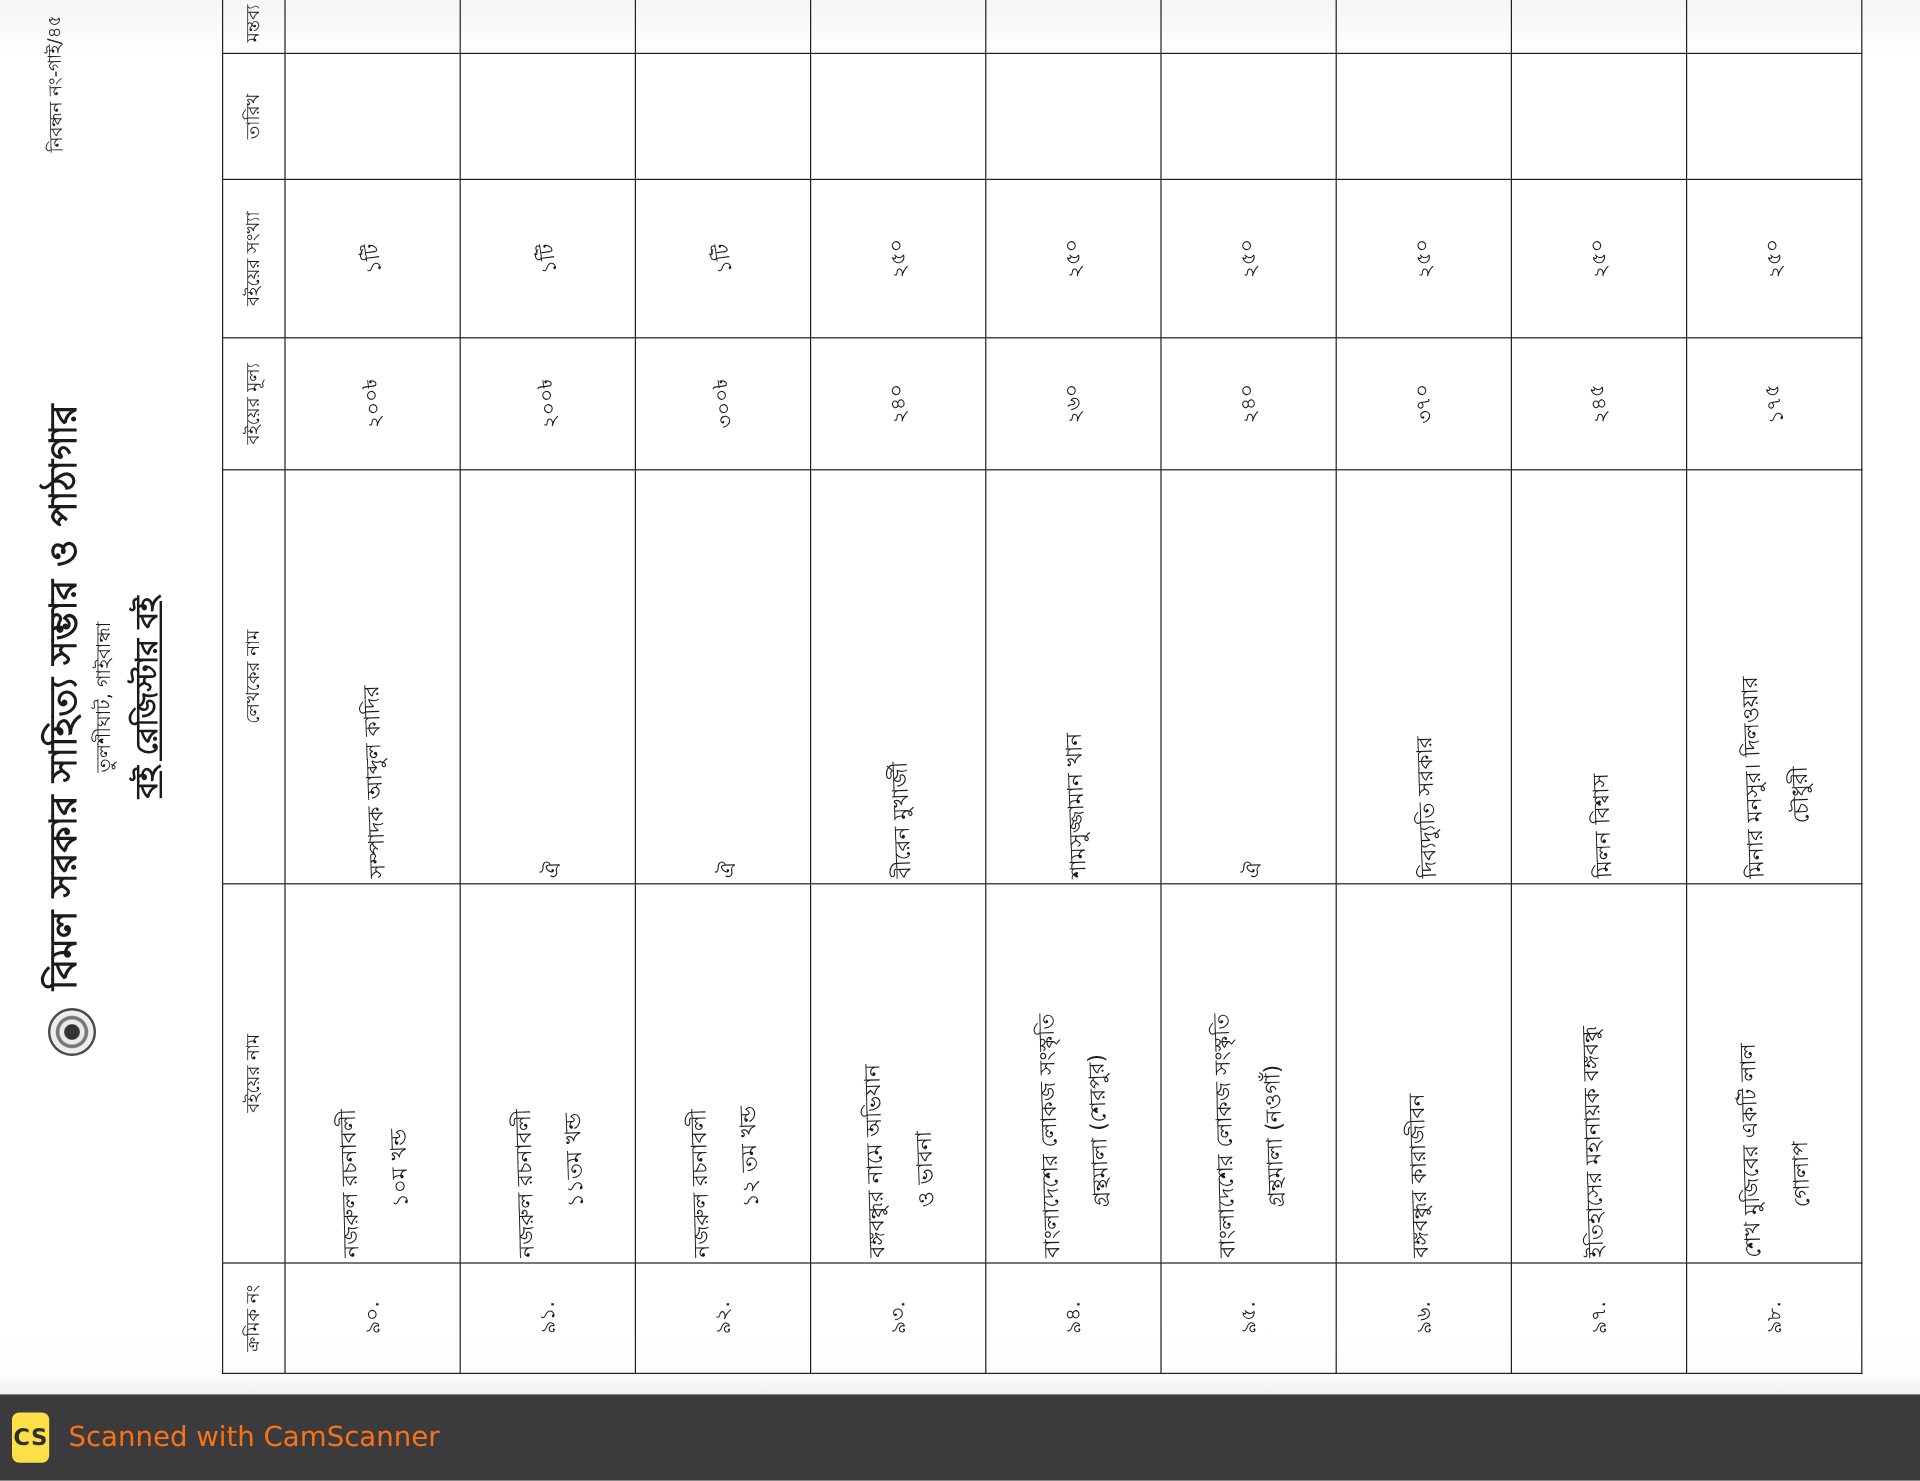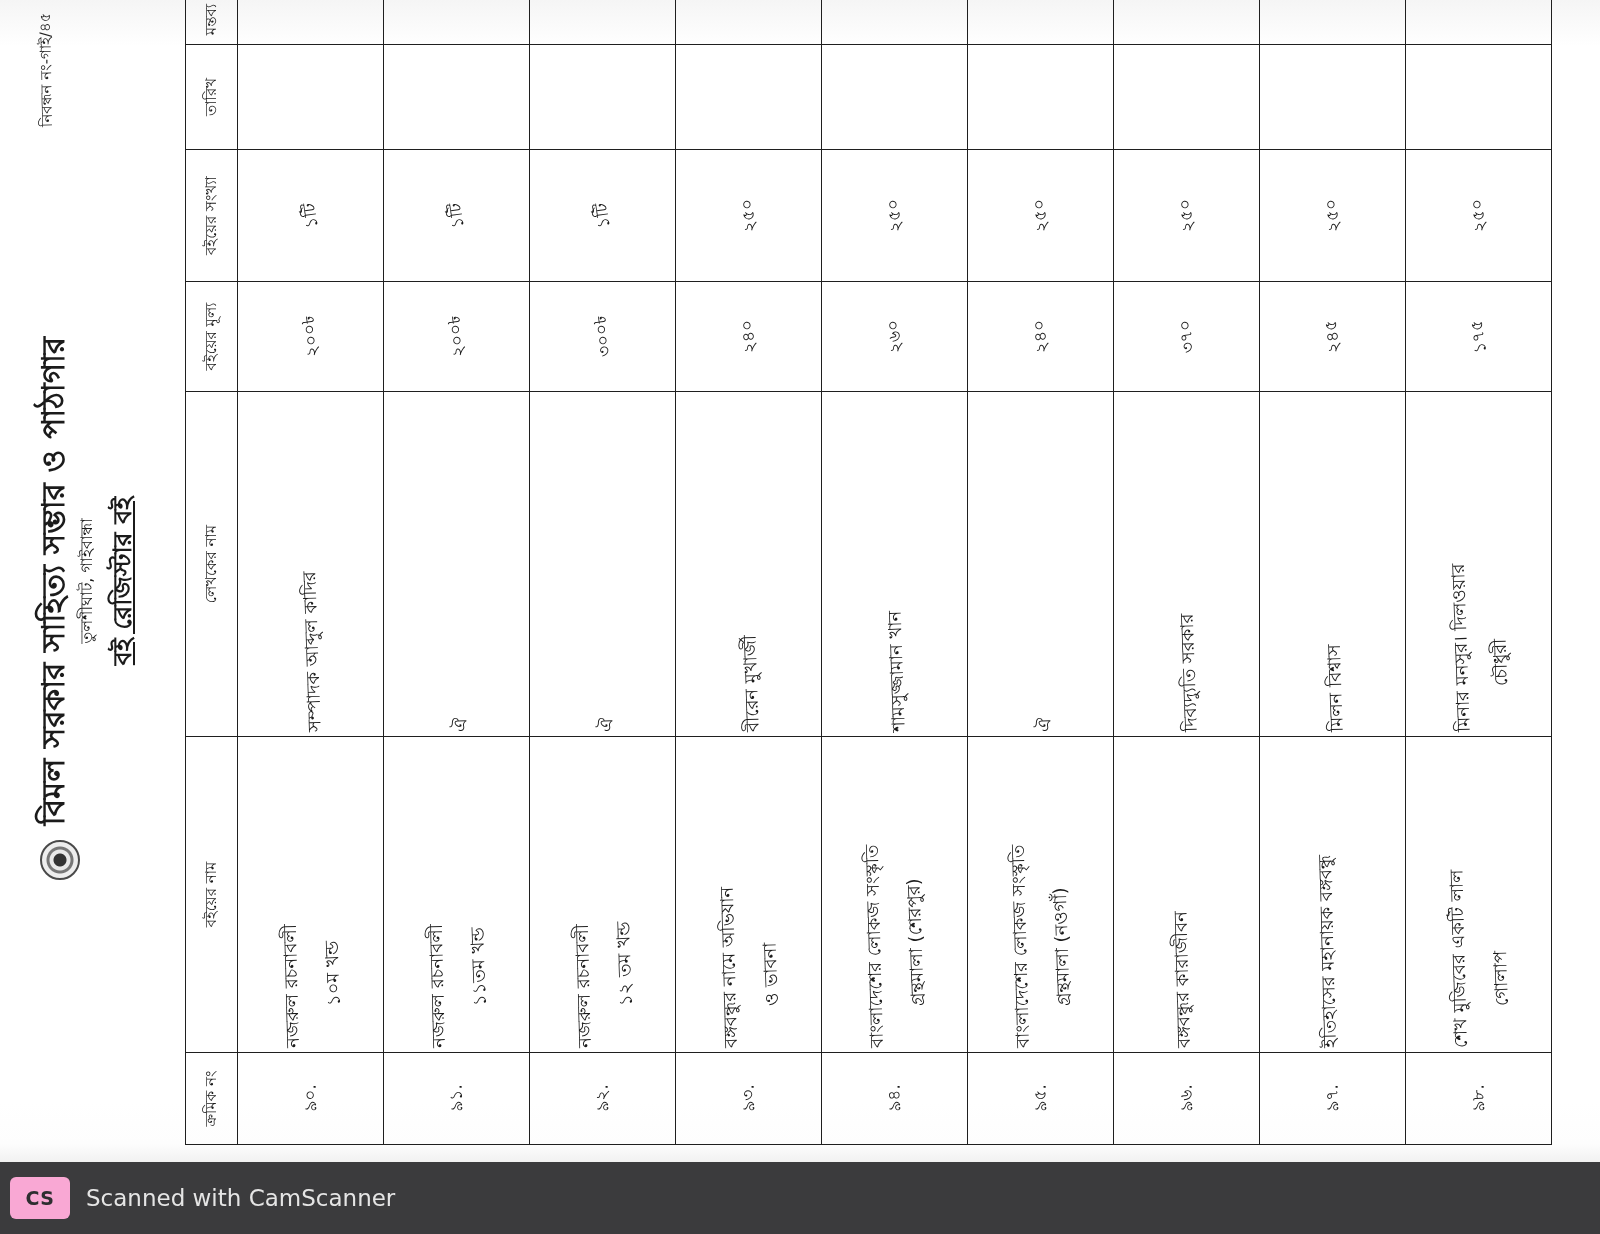--- a/index.html
+++ b/index.html
@@ -54,25 +54,25 @@
   .author-line2{padding-left:46px;margin-top:8px;}
   .price-cell,.qty-cell{text-align:center;font-size:17px;}
   .price-inner,.qty-inner{display:inline-block;transform:rotate(-8deg);}
   .date-cell,.remark-cell{text-align:center;}
   
   .cam-bar{
     position:absolute;left:0;top:1162px;width:1600px;height:72px;
     background:#3b3b3d;display:flex;align-items:center;
   }
   .cs-badge{
-    width:60px;height:42px;margin-left:10px;background:#f9a8d4;border-radius:6px;
+    width:31px;height:42px;margin-left:10px;background:#fde047;border-radius:6px;
     display:flex;align-items:center;justify-content:center;
     font-weight:bold;font-size:19px;color:#2e2e30;letter-spacing:0.5px;
   }
-  .cam-text{margin-left:16px;color:#e5e5e5;font-size:23px;}
+  .cam-text{margin-left:16px;color:#f97316;font-size:23px;}
 </style>
 </head>
 <body>
 
 <div class="scan-area">
   <div class="doc-page">
 
     <div class="reg-no">নিবন্ধন নং-গাই/৪৫</div>
     <div class="library-logo"></div>
 

